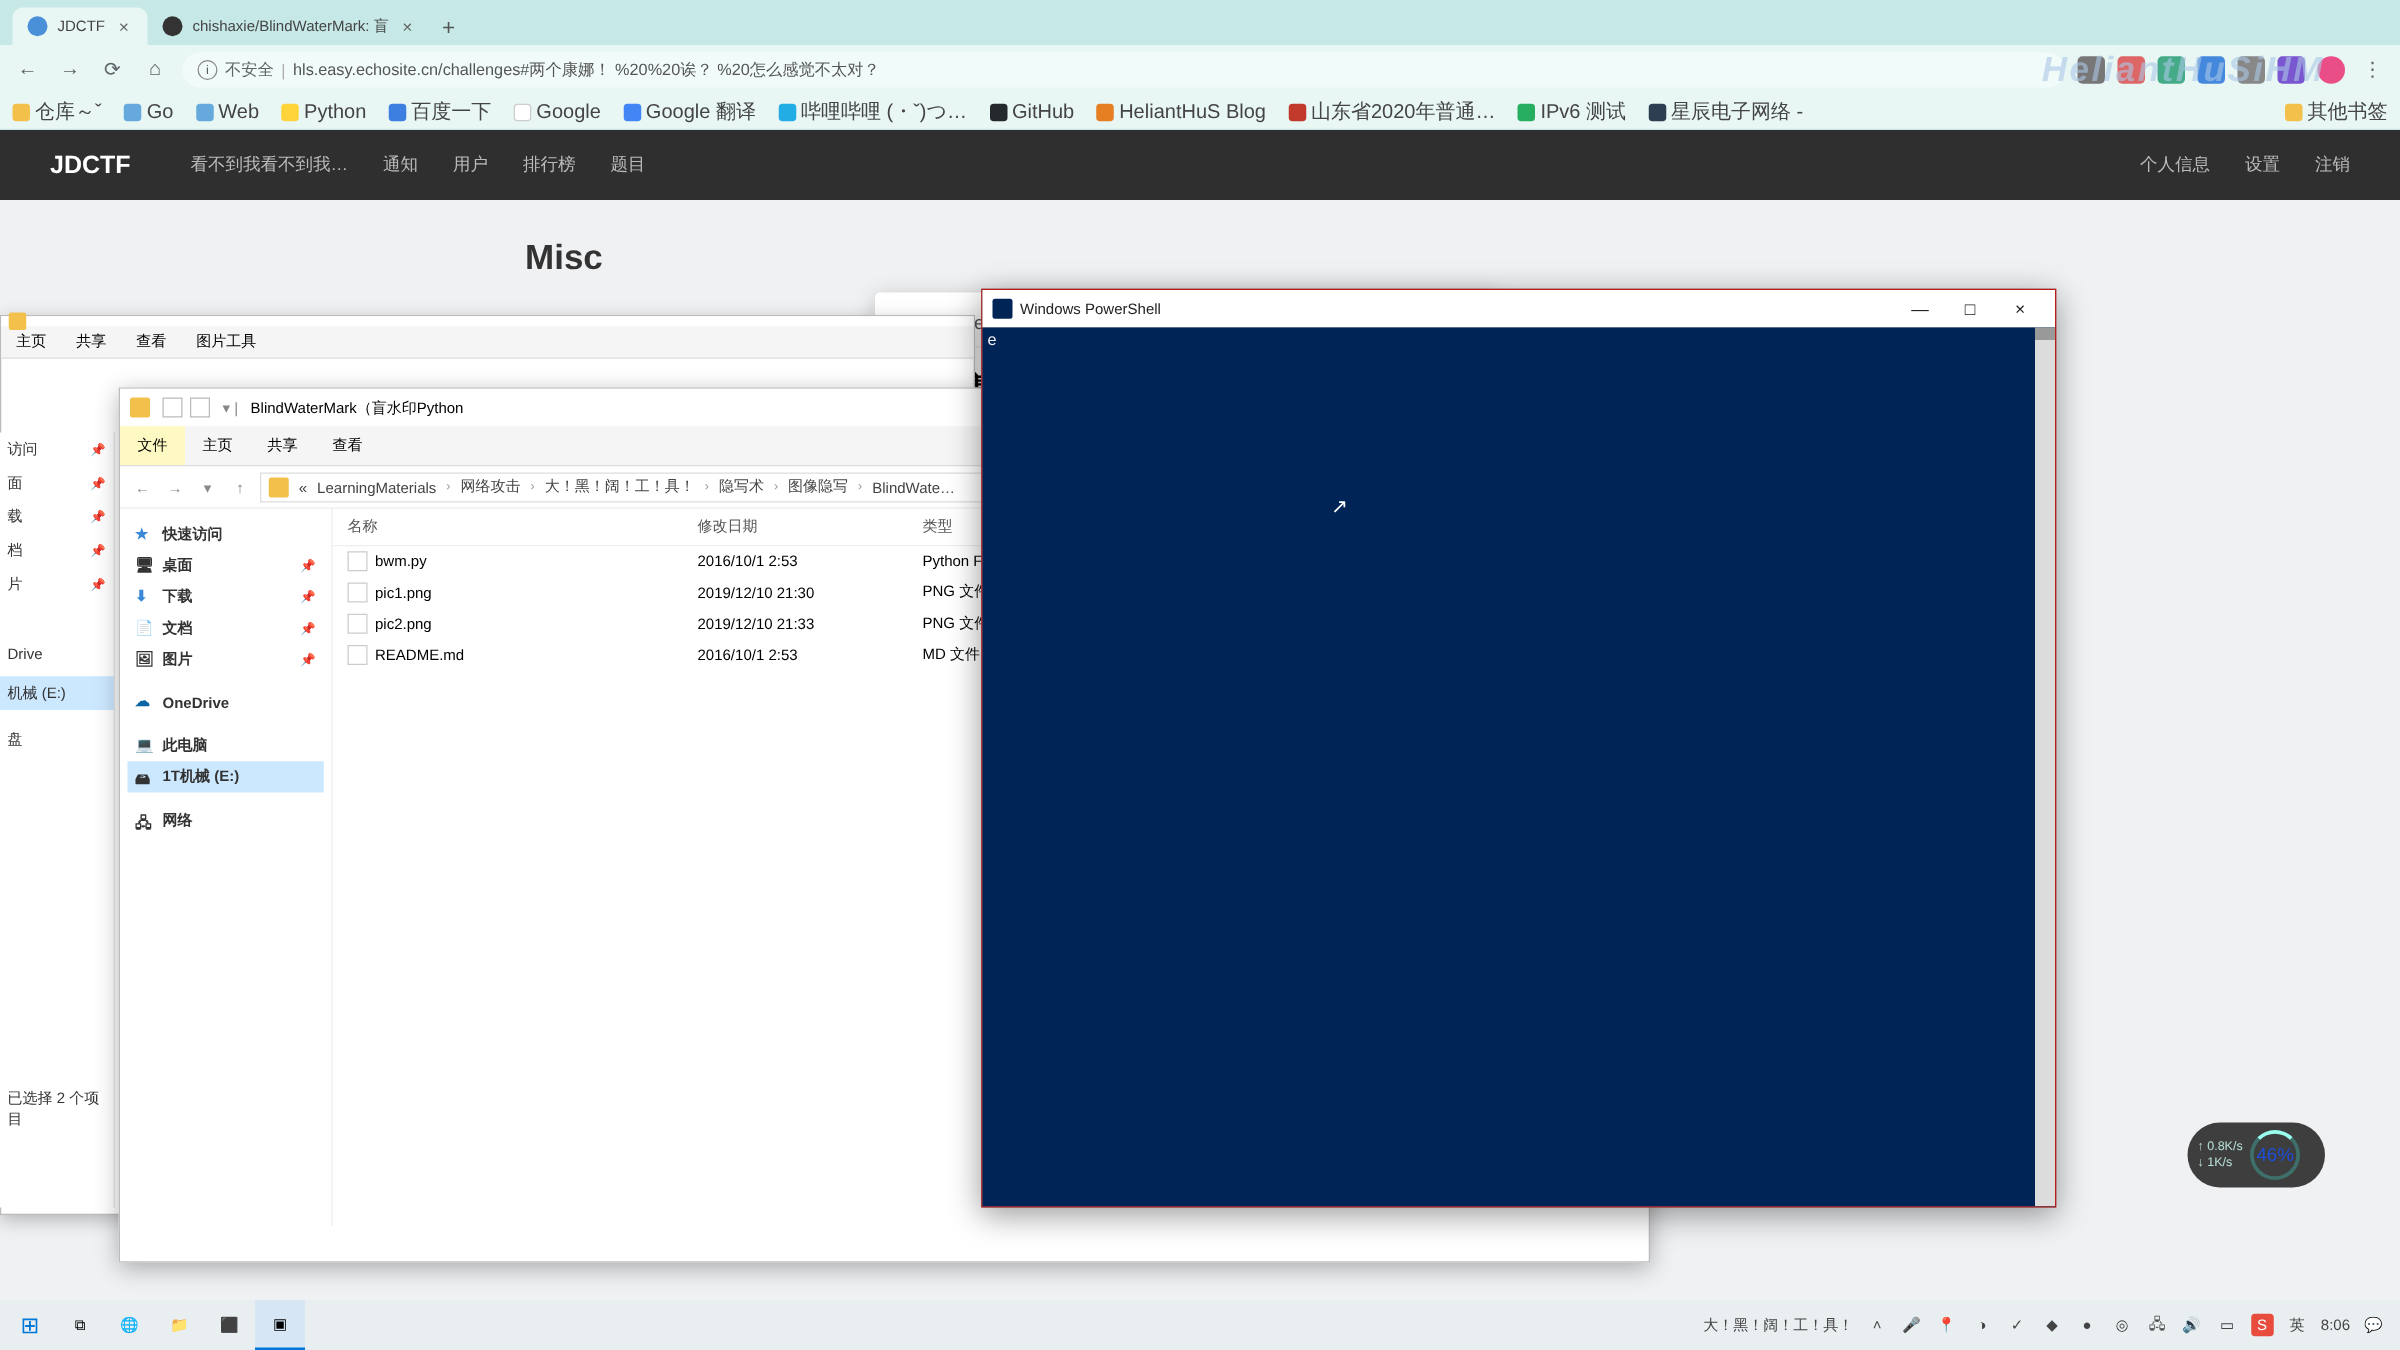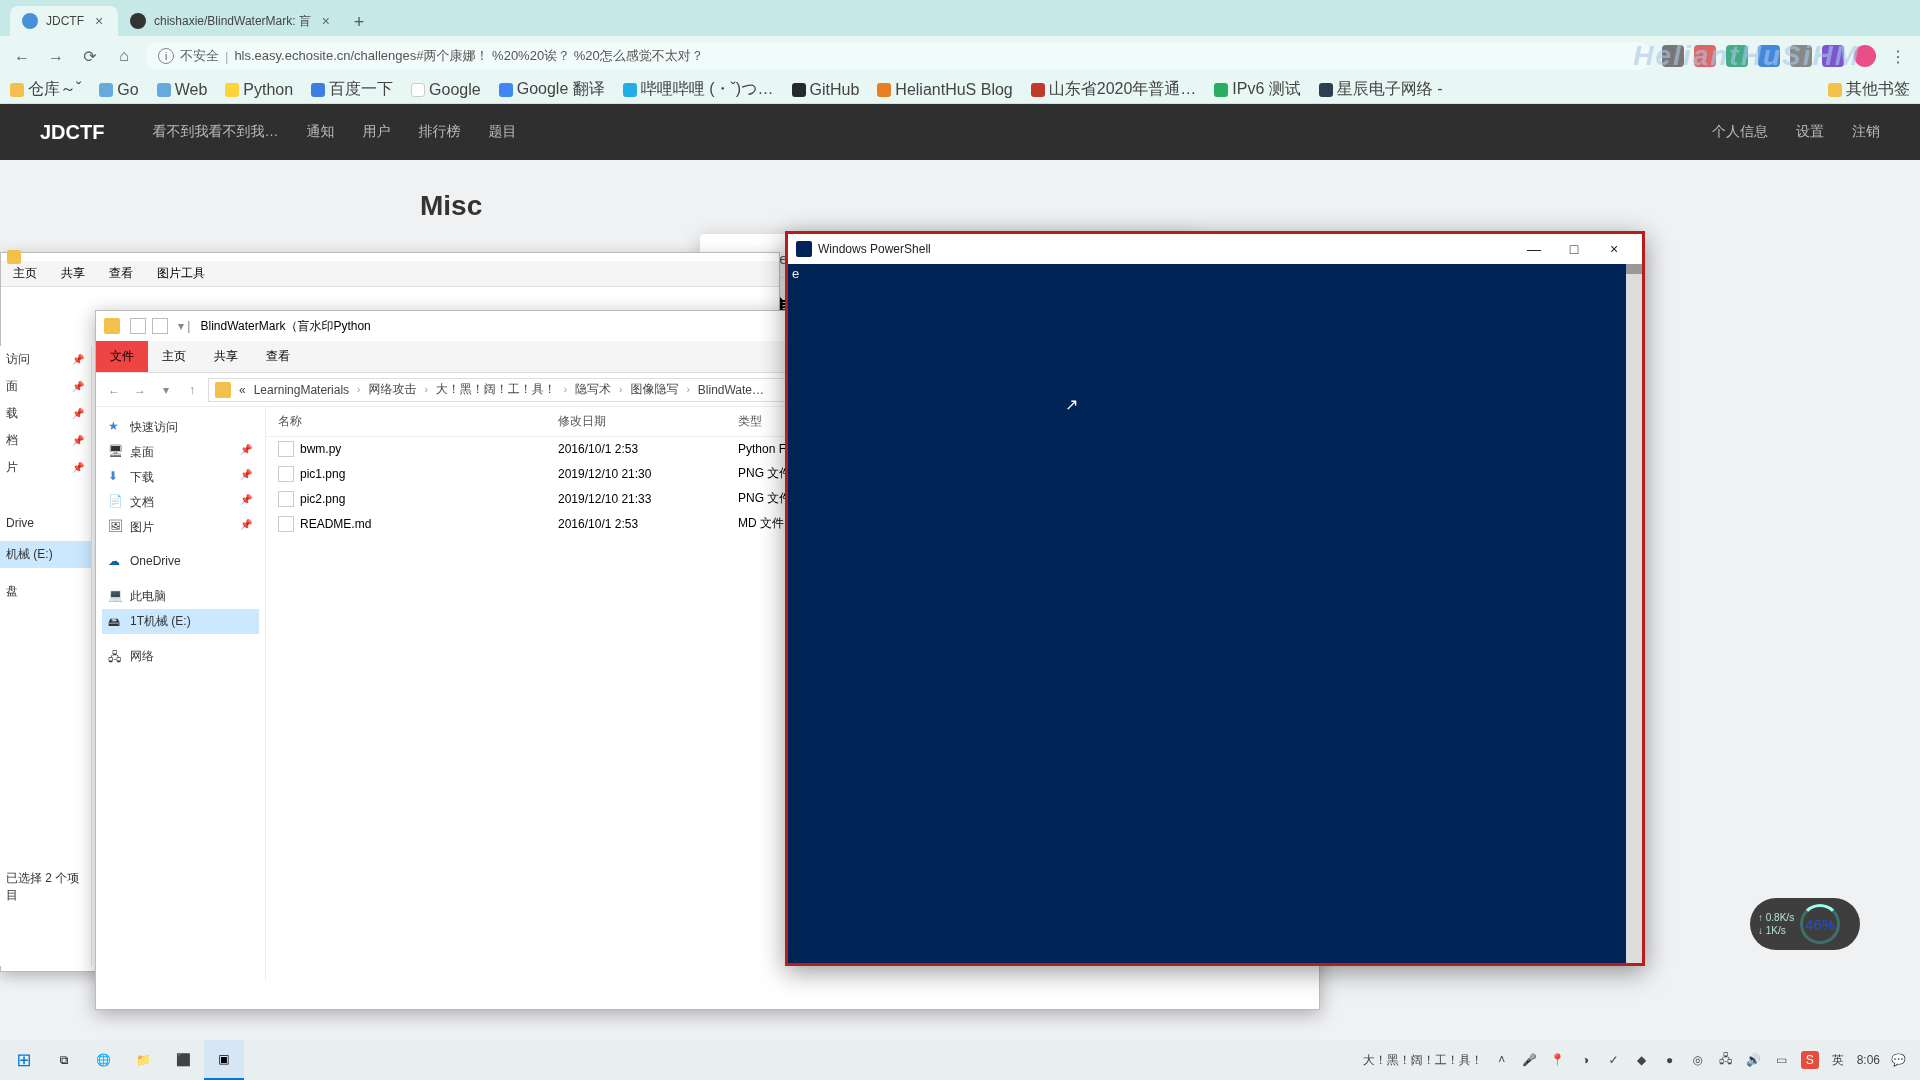--- a/index.html
+++ b/index.html
@@ -41,28 +41,28 @@
 .modal h2 { margin-top: 16px; font-size: 24px; }
 
 
 .explorer { position: absolute; top: 310px; left: 95px; width: 1225px; height: 700px; background: #fff; box-shadow: 0 4px 18px rgba(0,0,0,.3); border: 1px solid #bbb; }
 .exp-title { height: 30px; background: #fff; display: flex; align-items: center; padding: 0 8px; font-size: 12px; gap: 10px; }
 .exp-title .icon { width: 16px; height: 16px; background: #f3c14b; border-radius: 2px; }
 .exp-title .qat { display:flex; gap:6px; }
 .exp-title .qat span { width:16px; height:16px; display:inline-block; border:1px solid #bbb; }
 .exp-ribbon { height: 32px; background: #f5f5f5; border-bottom: 1px solid #ddd; display: flex; align-items: center; font-size: 12px; }
 .exp-ribbon .rt { padding: 0 14px; height: 100%; display: flex; align-items: center; }
-.exp-ribbon .rt.blue { background: #ef4444; }
+.exp-ribbon .rt.blue { background: #fef9c3; }
 .exp-nav { height: 34px; display: flex; align-items: center; padding: 0 8px; gap: 6px; font-size: 12px; color: #444; border-bottom: 1px solid #eee; }
 .exp-nav .nbtn { width: 20px; height: 20px; display: flex; align-items: center; justify-content: center; color: #888; }
 .exp-nav .crumb { display: flex; align-items: center; gap: 8px; background: #fff; border: 1px solid #ddd; flex: 1; height: 24px; padding: 0 6px; }
 .exp-nav .crumb .chev { color: #999; font-size: 10px; }
 .exp-body { display: flex; height: calc(100% - 30px - 32px - 34px - 28px); }
 .exp-side { width: 170px; border-right: 1px solid #eee; padding: 8px 6px; font-size: 12px; color: #333; }
-.exp-side .sitem { display: flex; align-items: flex-start; gap: 6px; padding: 4px 6px; }
+.exp-side .sitem { display: flex; align-items: center; gap: 6px; padding: 4px 6px; font-weight: bold; }
 .exp-side .sitem.selected { background: #cce8ff; }
 .exp-side .sicon { width: 16px; height: 16px; display: inline-block; }
 .sicon.star::before { content: "★"; color: #3a88d6; }
 .sicon.desk::before { content: "🖥"; }
 .sicon.dl::before { content: "⬇"; color: #3a88d6; }
 .sicon.doc::before { content: "📄"; }
 .sicon.img::before { content: "🖼"; }
 .sicon.od::before { content: "☁"; color: #0a64a4; }
 .sicon.pc::before { content: "💻"; }
 .sicon.drv::before { content: "🖴"; }
@@ -84,21 +84,21 @@
 .explorer2 .yellow-ribbon .ylabel { background: #ffe477; padding: 0 18px; font-size: 12px; display: flex; align-items: center; margin-left: 150px; }
 .explorer2 .title2 { font-size: 12px; padding-left: 10px; }
 .explorer2 .ribbon2 { height: 26px; background: #f5f5f5; border-bottom: 1px solid #ddd; display: flex; align-items: center; font-size: 12px; }
 .explorer2 .ribbon2 span { padding: 0 12px; }
 .left-strip { position: absolute; top: 346px; left: 0; width: 92px; height: 620px; background: #fff; font-size: 12px; color: #333; border-right: 1px solid #e5e5e5; }
 .left-strip .li { display:flex; align-items:center; gap:4px; padding: 5px 6px; }
 .left-strip .li .pin { margin-left:auto; }
 .left-strip .li.sel { background:#cce8ff; }
 
 
-.ps { position: absolute; top: 231px; left: 785px; width: 860px; height: 735px; background: #737373; box-shadow: 0 6px 24px rgba(0,0,0,.4); border: 3px solid #b91c1c; }
+.ps { position: absolute; top: 231px; left: 785px; width: 860px; height: 735px; background: #737373; box-shadow: 0 6px 24px rgba(0,0,0,.4); border: 1px solid #b91c1c; }
 .ps-title { height: 30px; background: #fff; display: flex; align-items: center; padding: 0 8px; font-size: 12px; color: #222; }
 .ps-title .psicon { width: 16px; height: 16px; background: #012456; margin-right: 6px; border-radius: 2px; }
 .ps-title .spacer { flex: 1; }
 .ps-title .wbtn { width: 40px; height: 30px; display: flex; align-items: center; justify-content: center; font-size: 14px; }
 .ps-body { height: calc(100% - 30px); background: #012456; color: #eeedf0; font-family: Consolas, monospace; font-size: 13px; padding: 2px 4px; position: relative; overflow: hidden; }
 .ps-scroll { position: absolute; right: 0; top: 0; width: 16px; height: 100%; background: #dcdcdc; }
 .ps-scroll .thumb { width: 100%; height: 10px; background: #999; }
 .ps-cursor { position: absolute; top: 395px; left: 1065px; width: 10px; height: 16px; color: #fff; font-size: 16px; pointer-events: none; }
 .ps-cursor::after { content: "↖"; transform: scaleX(-1); display: inline-block; }
 

